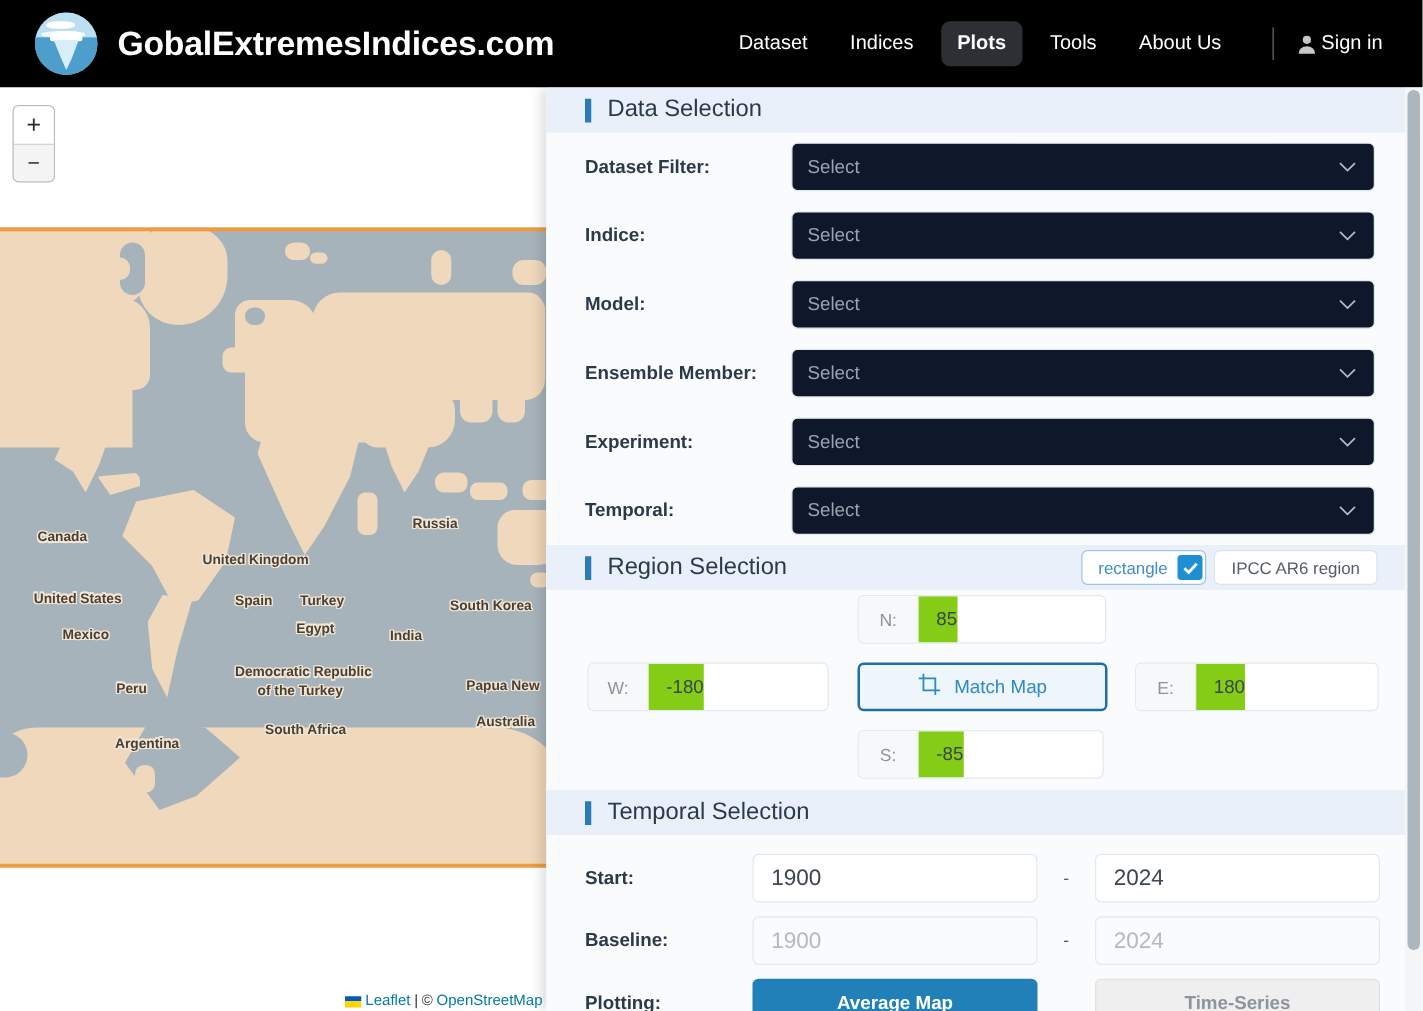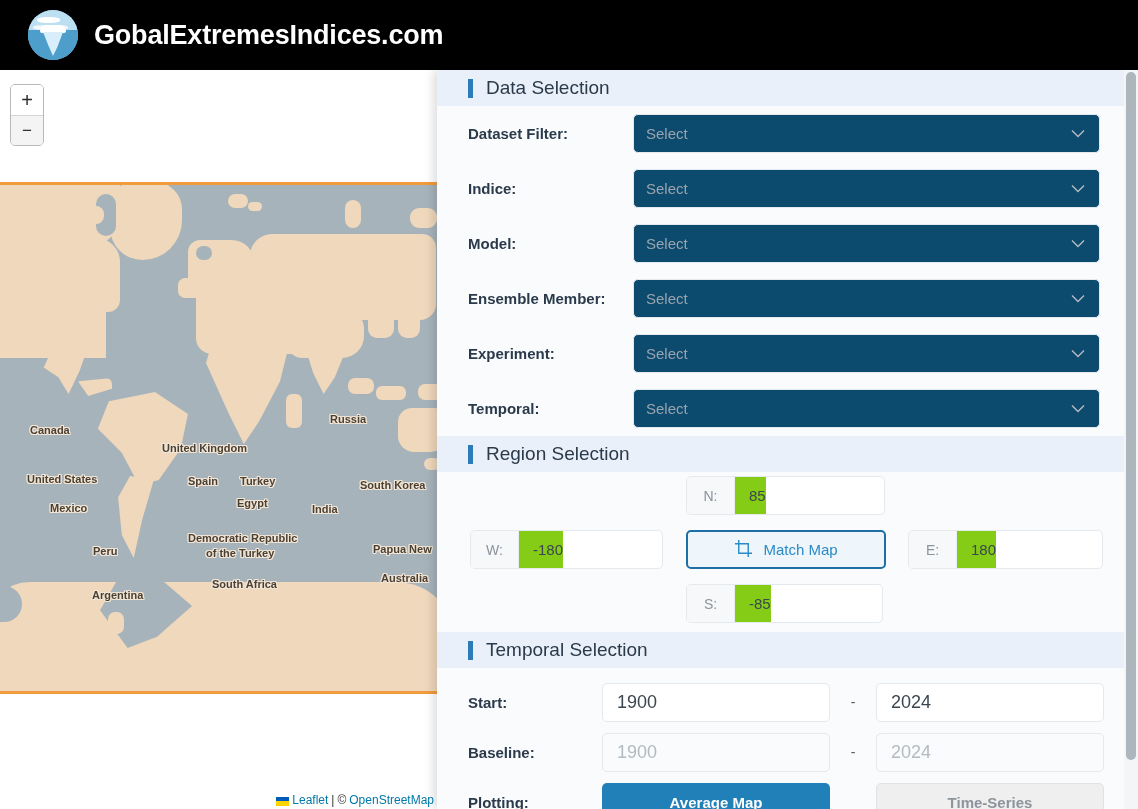--- a/index.html
+++ b/index.html
@@ -122,21 +122,21 @@
   }
   .accent-bar { width:5px; height:19px; background:#2b7bb9; margin-right:13px; }
   .section-title { font-size:19px; color:#2b3a4a; }
   .head-actions { margin-left:auto; display:flex; align-items:center; gap:6px; margin-right:36px; }
 
   .form-row { display:flex; align-items:center; height:55px; padding-left:31px; }
   .form-label { width:165px; font-size:15px; font-weight:bold; color:#2b3a4a; }
 
   .select-box {
     width:467px; height:39px;
-    background:#0c4a6e; border:1px solid #e4e9ee; border-radius:5px;
+    background:#0f172a; border:1px solid #e4e9ee; border-radius:5px;
     display:flex; align-items:center; padding:0 12px;
     position:relative; cursor:pointer;
   }
   .select-placeholder { color:#9aa4ae; font-size:15px; }
   .chev { position:absolute; right:14px; top:50%; transform:translateY(-50%); display:flex; }
 
   .toggle-btn {
     height:28px; padding:0 13px; border-radius:5px;
     background:#ffffff; border:1px solid #dfe3e8;
     display:flex; align-items:center; justify-content:center;
@@ -208,20 +208,37 @@
   <div class="brand">
     <div class="globe">
       <div class="sky"></div>
         <div class="cloud1"></div>
         <div class="cloud2"></div>
       <div class="sea"></div>
         <div class="berg-top"></div>
         <div class="berg-bot"></div>
     </div>
     <div class="brand-title">GobalExtremesIndices.com</div>
+  </div>
+  <div class="nav-links">
+    <div class="nav-link">Dataset</div>
+    <div class="nav-link">Indices</div>
+    <div class="nav-link active">Plots</div>
+    <div class="nav-link">Tools</div>
+    <div class="nav-link">About Us</div>
+    <div class="nav-divider"></div>
+    <div class="signin">
+      <span class="person-icon">
+        <svg width="17" height="17" viewBox="0 0 16 16">
+            <circle cx="8" cy="4.6" r="3.1" fill="#c7c7c7"></circle>
+            <path d="M1.9 15c0-3.4 2.7-5.6 6.1-5.6s6.1 2.2 6.1 5.6z" fill="#c7c7c7"></path>
+          </svg>
+      </span>
+      <span>Sign in</span>
+    </div>
   </div>
 </div>
 
 <div class="map-area">
 
   <div class="map-tiles">
 
     <div class="land" style="left:-10px;top:2px;width:130px;height:64px;border-radius:0 0 34px 18px;"></div>
     <div class="land" style="left:110px;top:0px;width:72px;height:78px;border-radius:26px 30px 44px 36px;"></div>
     <div class="ocean-cut" style="left:96px;top:12px;width:20px;height:42px;border-radius:10px;"></div>
@@ -380,20 +397,33 @@
             <svg width="14" height="9" viewBox="0 0 14 9">
               <path d="M1 1l6 6 6-6" stroke="#b5bcc4" stroke-width="1.4" fill="none"></path>
             </svg>
           </span>
     </div>
   </div>
 
   <div class="section-head">
     <div class="accent-bar"></div>
     <div class="section-title">Region Selection</div>
+    <div class="head-actions">
+      <div class="toggle-btn sel">
+        <span>rectangle</span>
+        <span class="check-badge">
+          <svg width="13" height="11" viewBox="0 0 13 11">
+                <path d="M1.5 5.6l3.4 3.4L11.4 2" stroke="#ffffff" stroke-width="2.2" fill="none"></path>
+              </svg>
+        </span>
+      </div>
+      <div class="toggle-btn">
+        <span>IPCC AR6 region</span>
+      </div>
+    </div>
   </div>
 
   <div class="region-body">
     <div class="inp-group" style="left:249px;top:4px;width:199px;">
       <div class="inp-prefix">N:</div>
       <div class="inp-val">85</div>
     </div>
     <div class="inp-group" style="left:33px;top:58px;width:193px;">
       <div class="inp-prefix">W:</div>
       <div class="inp-val">-180</div>

